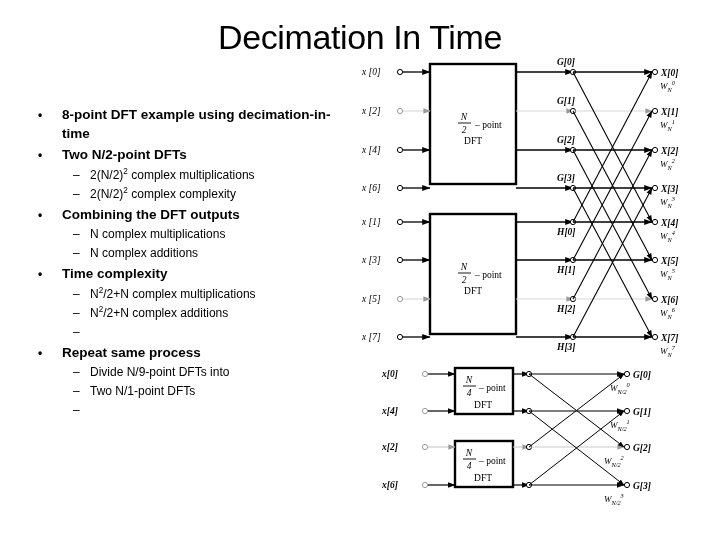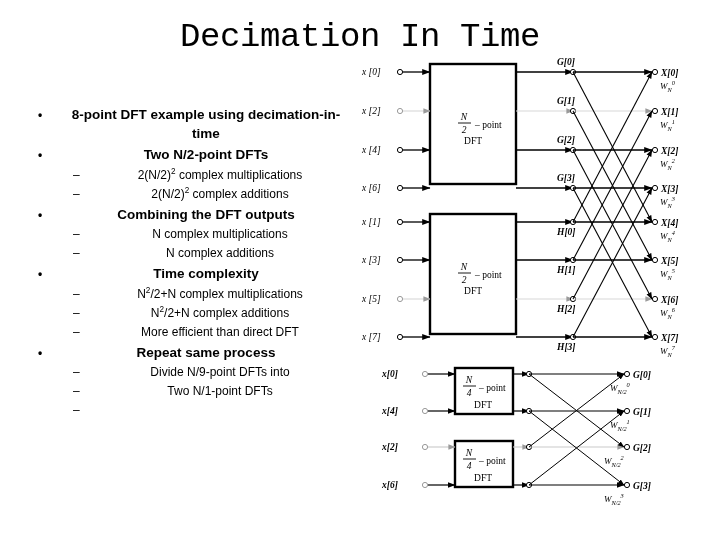--- a/index.html
+++ b/index.html
@@ -21,21 +21,20 @@
     position: absolute;
     left: 0;
     top: 18px;
     width: 720px;
     text-align: center;
     font-size: 34px;
     font-weight: 400;
     letter-spacing: -0.4px;
     color: #000000;
     white-space: nowrap;
-    font-family: Liberation Mono, monospace;
   }
 
   
   #bullet-body {
     position: absolute;
     left: 30px;
     top: 103px;
     width: 320px;
   }
   .bullet-row {
@@ -66,21 +65,20 @@
     line-height: 18.5px;
   }
   .level2 .bullet-mark {
     width: 17px;
     margin-left: 43px;
     font-size: 12px;
     line-height: 18px;
   }
   .bullet-text {
     flex: 1 1 auto;
-    text-align: center;
   }
   .bullet-text sup {
     font-size: 0.68em;
     vertical-align: super;
     line-height: 0;
   }
 
   
   #flow-diagram {
     position: absolute;
@@ -128,21 +126,21 @@
     <span class="bullet-text">Two N/2-point DFTs</span>
   </div>
 
   <div class="bullet-row level2">
     <span class="bullet-mark">–</span>
     <span class="bullet-text"><span>2(N/2)</span><sup>2</sup><span> complex multiplications</span></span>
   </div>
 
   <div class="bullet-row level2">
     <span class="bullet-mark">–</span>
-    <span class="bullet-text"><span>2(N/2)</span><sup>2</sup><span> complex additions</span></span>
+    <span class="bullet-text"><span>2(N/2)</span><sup>2</sup><span> complex complexity</span></span>
   </div>
 
   <div class="bullet-row level1">
     <span class="bullet-mark">•</span>
     <span class="bullet-text">Combining the DFT outputs</span>
   </div>
 
   <div class="bullet-row level2">
     <span class="bullet-mark">–</span>
     <span class="bullet-text">N complex multiplications</span>
@@ -163,21 +161,20 @@
     <span class="bullet-text"><span>N</span><sup>2</sup><span>/2+N complex multiplications</span></span>
   </div>
 
   <div class="bullet-row level2">
     <span class="bullet-mark">–</span>
     <span class="bullet-text"><span>N</span><sup>2</sup><span>/2+N complex additions</span></span>
   </div>
 
   <div class="bullet-row level2">
     <span class="bullet-mark">–</span>
-    <span class="bullet-text">More efficient than direct DFT</span>
   </div>
 
   <div class="bullet-row level1">
     <span class="bullet-mark">•</span>
     <span class="bullet-text">Repeat same process</span>
   </div>
 
   <div class="bullet-row level2">
     <span class="bullet-mark">–</span>
     <span class="bullet-text">Divide N/9-point DFTs into</span>

